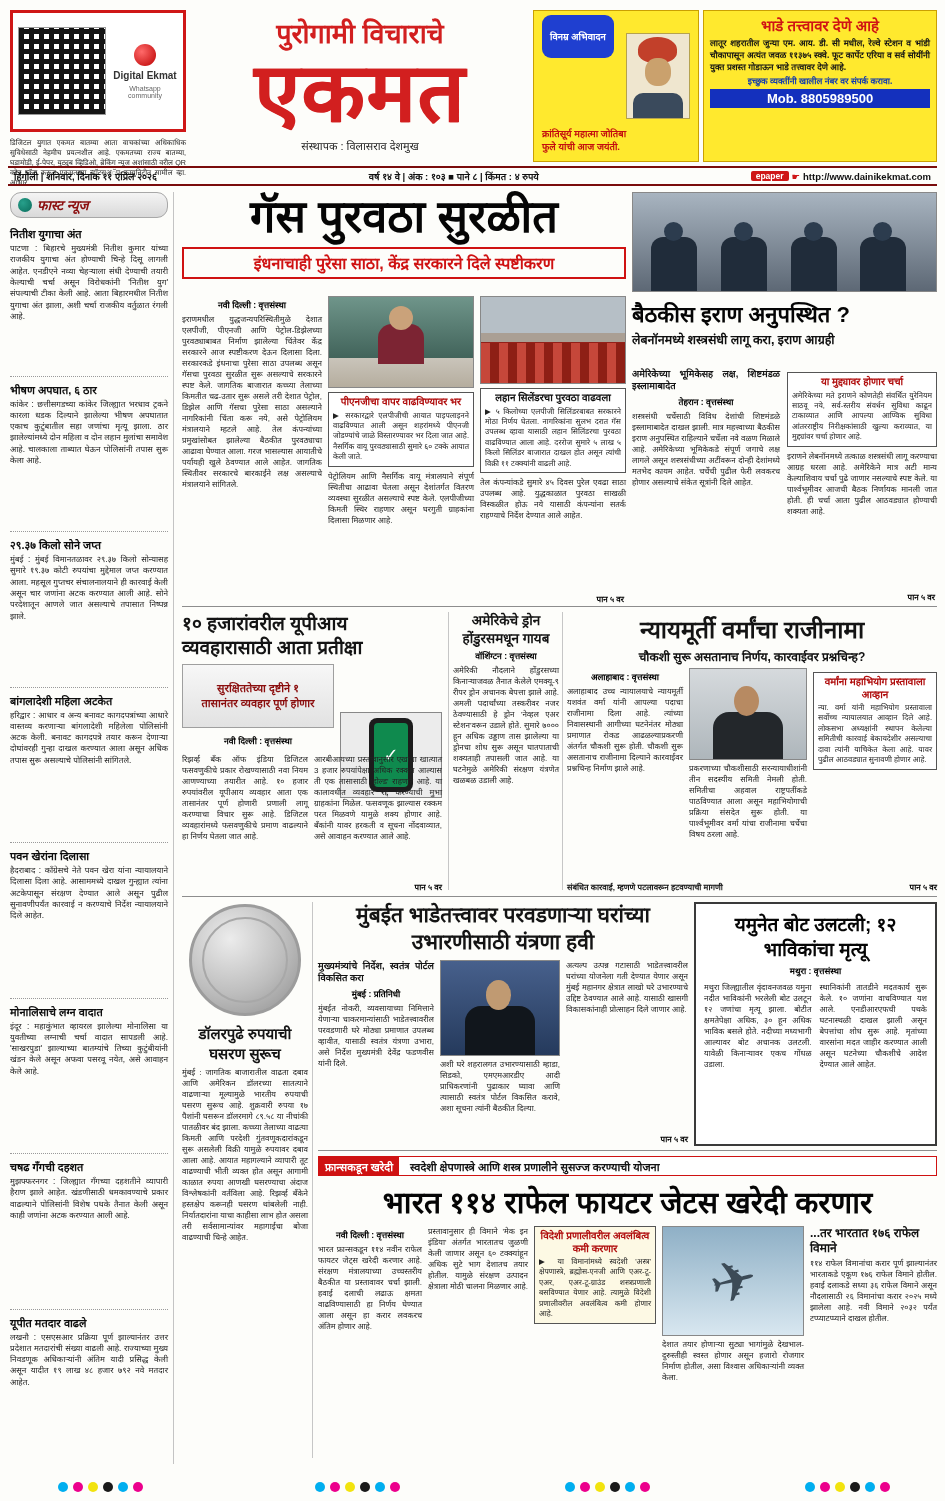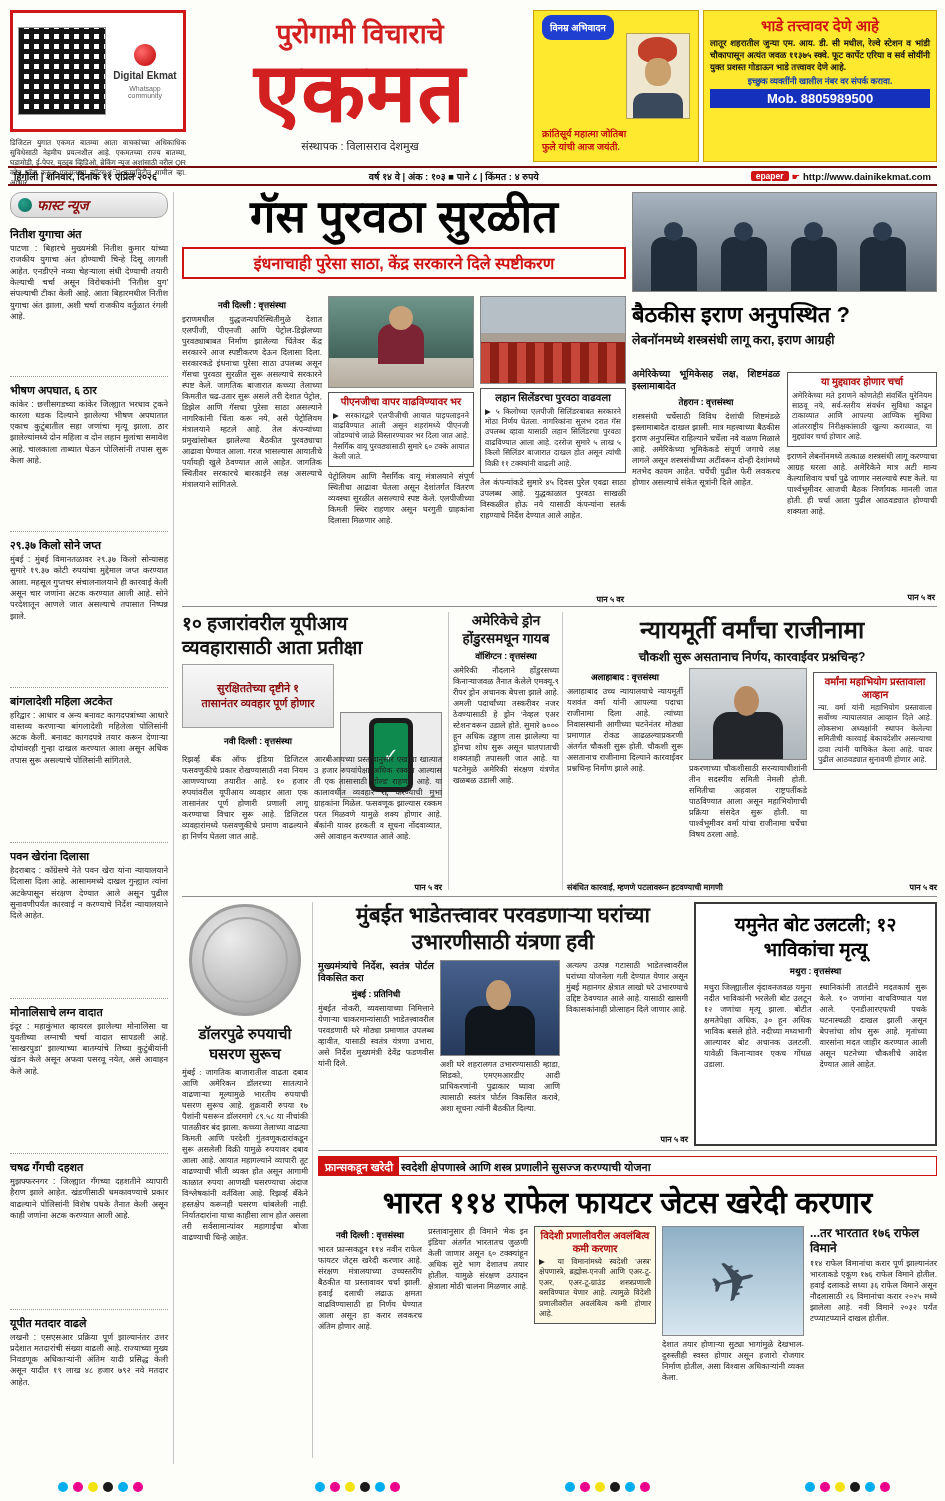--- a/index.html
+++ b/index.html
@@ -22,21 +22,21 @@
  repeating-linear-gradient(90deg,#151515 0 5px,#fff 5px 10px);}
 .qrmeta{display:flex;flex-direction:column;align-items:center;justify-content:center;gap:4px;flex:1;}
 .qrlogo{width:22px;height:22px;border-radius:50%;background:radial-gradient(circle at 35% 35%,#ff6a6a,#b00);}
 .qrbrand{font-size:10px;font-weight:bold;color:#333;text-align:center;}
 .qrsub{font-size:7px;color:#666;text-align:center;}
 .masthead{text-align:center;}
 .tagline{color:#d21f1f;font-weight:bold;font-size:27px;}
 .mtitle{color:#d21f1f;font-weight:bold;font-size:82px;line-height:1.02;letter-spacing:2px;text-shadow:1px 0 #d21f1f;}
 .founder{font-size:11px;color:#222;margin-top:3px;}
 .tribute{background:#ffe92e;border:1px solid #caa002;}
-.badge{position:absolute;top:4px;left:8px;background:#1f3fd0;color:#fff;font-size:9.5px;font-weight:bold;padding:6px 8px;border-radius:9px;}
+.badge{position:absolute;top:4px;left:8px;background:#1f3fd0;color:#fff;font-size:9.5px;font-weight:bold;padding:15px 8px;border-radius:9px;}
 .portrait{position:absolute;right:8px;top:22px;width:64px;height:86px;background:#efe6cf;border:1px solid #b5a24e;overflow:hidden;}
 .turban{position:absolute;top:4%;left:18%;width:62%;height:30%;background:#c2402a;border-radius:50% 50% 42% 42%;}
 .pface{position:absolute;top:28%;left:29%;width:42%;height:34%;background:#caa16d;border-radius:45%;}
 .pbody{position:absolute;bottom:0;left:10%;width:80%;height:30%;background:#3a4a5c;border-radius:10px 10px 0 0;}
 .tcaption{position:absolute;left:8px;bottom:8px;width:88px;color:#c40f0f;font-weight:bold;font-size:9.5px;line-height:1.3;}
 .classified{background:#ffe92e;border:1px solid #caa002;padding:4px 6px;display:flex;flex-direction:column;gap:2px;}
 .adtitle{color:#d01414;font-weight:bold;font-size:15px;text-align:center;}
 .adbody{font-size:8.6px;font-weight:bold;text-align:justify;line-height:1.4;}
 .adcontact{font-size:8.6px;font-weight:bold;color:#103ab0;text-align:center;}
 .admob{background:#1430bd;color:#fff;font-weight:bold;font-size:13px;padding:2px;text-align:center;}
@@ -66,21 +66,21 @@
 .coin{width:112px;height:112px;margin:2px auto 8px;border-radius:50%;background:radial-gradient(circle at 36% 30%,#ececec,#bdbdbd 55%,#8e8e8e);border:3px solid #9c9c9c;position:relative;}
 .coin::after{content:"";position:absolute;inset:10px;border-radius:50%;border:2px solid #a8a8a8;}
 .rupee-hl{font-size:15px;font-weight:bold;text-align:center;line-height:1.3;margin:4px 0;}
 .mum-hl{font-size:21px;font-weight:bold;text-align:center;line-height:1.28;}
 .boatbox{border:2px solid #3a3a3a;padding:8px;background:#fff;}
 .boat-hl{font-size:19px;font-weight:bold;text-align:center;line-height:1.32;color:#050505;}
 .boat-cols{display:flex;gap:8px;margin-top:5px;}
 .boat-cols>div{flex:1;}
 .kicker{display:flex;align-items:center;border:1px solid #cf1212;background:#fff;height:20px;overflow:hidden;}
 .klabel{background:#cf1212;color:#fff;font-weight:bold;font-size:11px;padding:0 6px;height:100%;display:flex;align-items:center;}
-.ktext{font-size:11px;font-weight:bold;padding-left:2px;color:#141414;}
+.ktext{font-size:11px;font-weight:bold;padding-left:11px;color:#141414;}
 .raf-hl{font-size:30px;font-weight:bold;text-align:center;margin-top:5px;color:#050505;}
 .ybox{background:#fdf9e4;}
 .jet{font-size:56px;color:#3c4b57;transform:rotate(-14deg);display:block;}
 
 .photo{position:relative;overflow:hidden;border:1px solid #888;margin-bottom:3px;}
 .photo-presser{background:linear-gradient(180deg,#6f958a 0%,#41635a 68%,#c9c4ba 68%,#b5ad9e 100%);}
 .person{position:absolute;left:34%;bottom:26%;width:32%;height:44%;background:#7c2433;border-radius:14px 14px 0 0;}
 .person::before{content:"";position:absolute;top:-18px;left:24%;width:24px;height:24px;background:#caa27a;border-radius:50%;}
 .photo-cyl{background:linear-gradient(180deg,#b6bfc6 0 42%,#aa9f94 42% 52%,#932019 52% 100%);}
 .cylbars{position:absolute;left:0;bottom:0;width:100%;height:46%;background:repeating-linear-gradient(90deg,#c6473a 0 9px,#8e1f15 9px 18px);}

